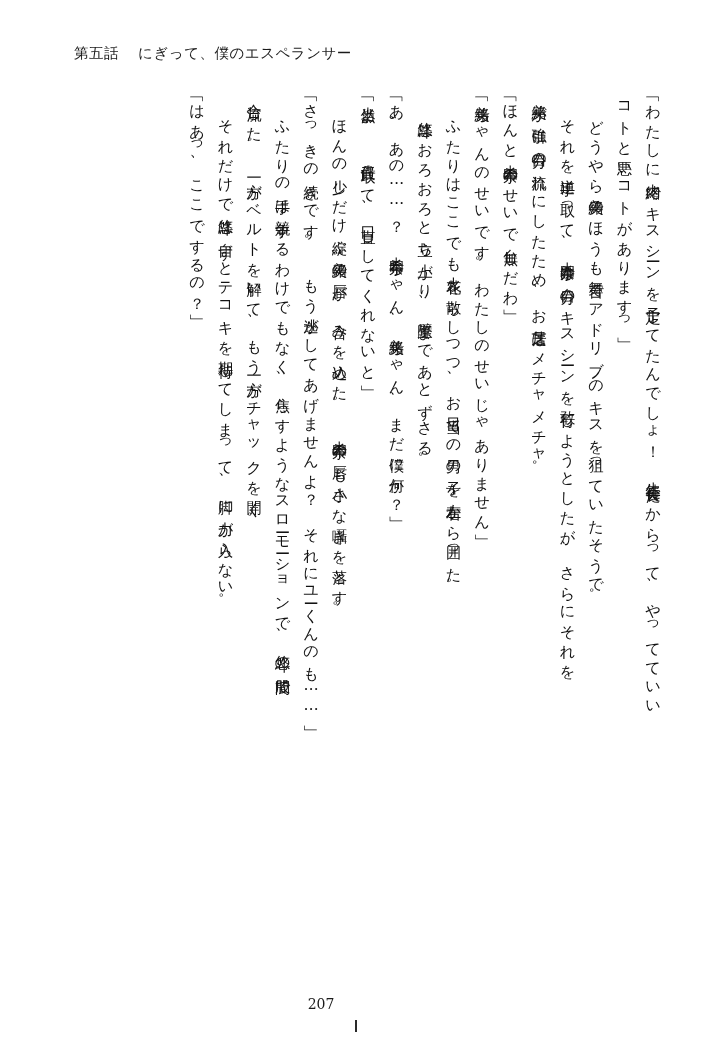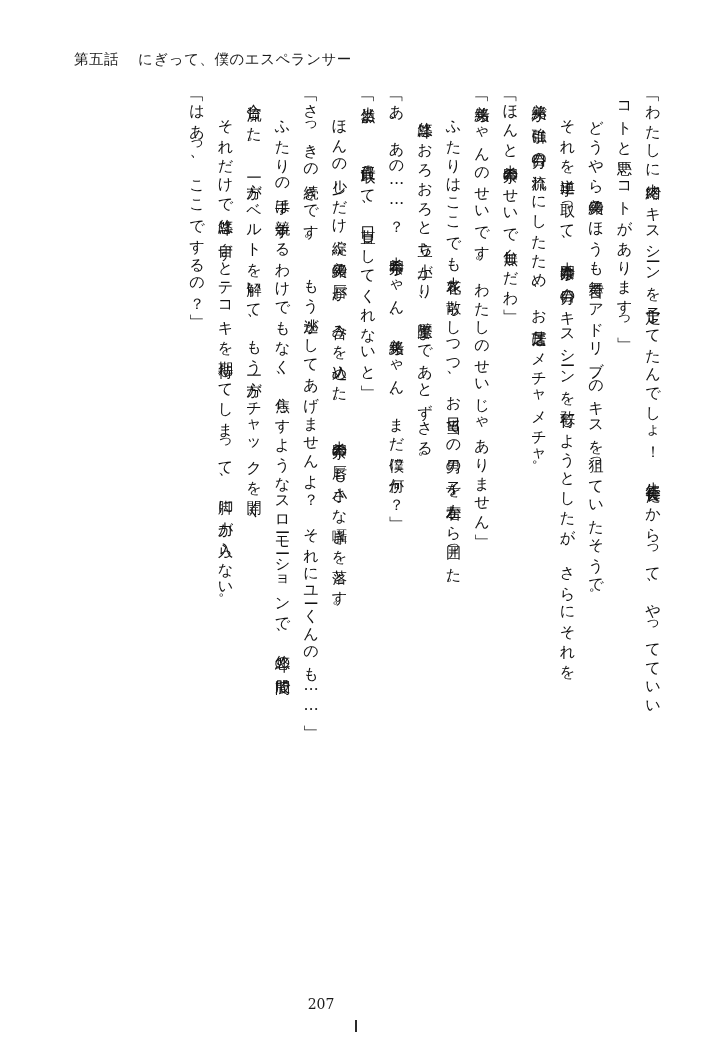--- a/index.html
+++ b/index.html
@@ -13,21 +13,21 @@
     height: 1050px;
     background: #ffffff;
     overflow: hidden;
     font-family: "DejaVu Serif", serif;
     color: #141414;
   }
 
   
   .header {
     position: absolute;
-    top: 50px;
+    top: 44px;
     left: 74px;
     font-size: 14.5px;
     letter-spacing: 0.5px;
     color: #1a1a1a;
     white-space: nowrap;
   }
   .header .chapter-num {
     margin-right: 14px;
   }
 

